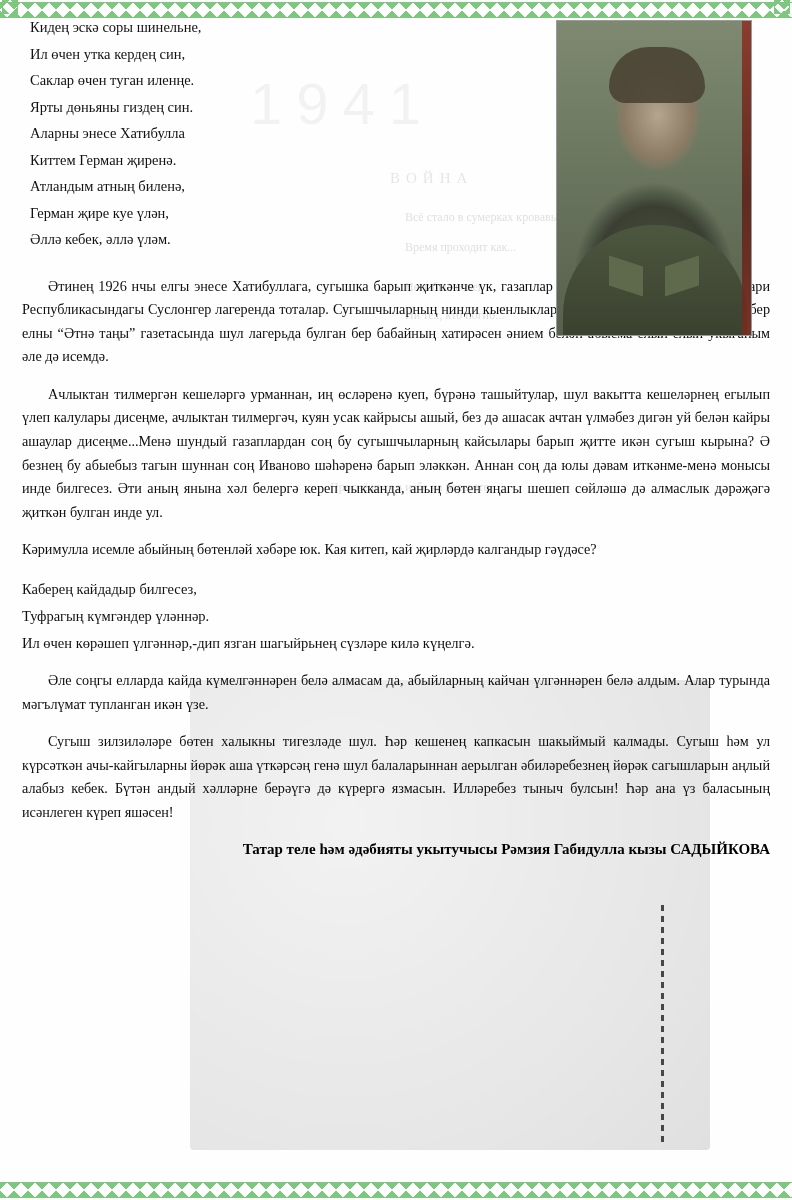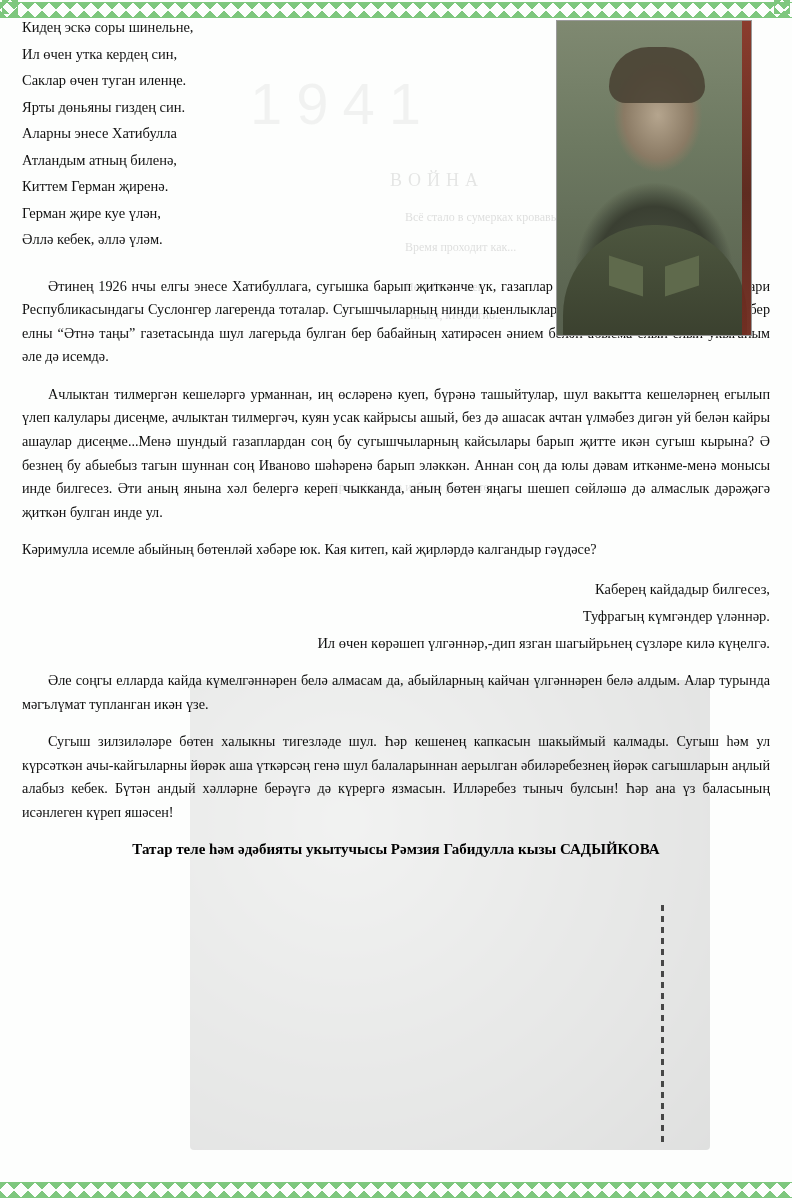--- a/index.html
+++ b/index.html
@@ -65,21 +65,21 @@
     height: 1120px;
     opacity: 0.16;
     filter: grayscale(1);
     z-index: 1;
     pointer-events: none;
   }
   .ghost .g-title {
     position: absolute;
     left: 240px; top: 130px;
     letter-spacing: 6px;
-    font-size: 18px;
+    font-size: 15px;
     color: #a16207;
     font-family: "Liberation Serif", serif;
   }
   .ghost .g-line {
     position: absolute;
     font-size: 12px;
     color: #3a3a3a;
     white-space: nowrap;
   }
   .ghost .g-img {
@@ -172,26 +172,25 @@
     text-align: justify;
     margin: 0 0 14px 0;
   }
   p.body-par.indent { text-indent: 26px; }
 
   .poem2 {
     font-size: 14.5px;
     line-height: 27px;
     color: #111;
     margin-bottom: 12px;
-    text-align: right;
   }
 
   .signature {
     margin-top: 16px;
-    text-align: center;
+    text-align: right;
     font-size: 15px;
     font-weight: bold;
     color: #000;
   }
 
   .dotted-seam {
     position: absolute;
     right: 128px;
     top: 905px;
     width: 3px;
@@ -227,28 +226,28 @@
 
     <div class="photo">
       <div class="portrait"></div>
       <div class="shoulders"></div>
       <div class="hair"></div>
       <div class="collar-l"></div>
       <div class="collar-r"></div>
       <div class="frame-red"></div>
     </div>
 
-    <div class="verse block-verse-1" style="width:520px;">
+    <div class="verse block-verse-1" style="width:520px;margin-left:8px;">
       <div>Кидең эскә соры шинельне,</div>
       <div>Ил өчен утка кердең син,</div>
       <div>Саклар өчен туган иленңе.</div>
       <div>Ярты дөньяны гиздең син.</div>
       <div>Аларны энесе Хатибулла</div>
+      <div>Киттем Герман җиренә.</div>
       <div>Атландым атның биленә,</div>
-      <div>Киттем Герман җиренә.</div>
       <div>Герман җире куе үлән,</div>
       <div>Әллә кебек, әллә үләм.</div>
     </div>
 
     <div style="height:22px;"></div>
 
     <p class="body-par indent">Әтинең 1926 нчы елгы энесе Хатибуллага, сугышка барып җиткәнче үк, газаплар күрергә дучар була. Аларны Мари Республикасындагы Суслонгер лагеренда тоталар. Сугышчыларның нинди кыенлыклар күреп яшәгәнлекләре турында бер елны “Әтнә таңы” газетасында шул лагерьда булган бер бабайның хатирәсен әнием белән абыема елый-елый укыганым әле дә исемдә.</p>
     <p class="body-par indent">Ачлыктан тилмергән кешеләргә урманнан, иң өсләренә куеп, бүрәнә ташыйтулар, шул вакытта кешеләрнең егылып үлеп калулары дисеңме, ачлыктан тилмергәч, куян  усак кайрысы ашый, без дә ашасак ачтан үлмәбез дигән уй белән кайры ашаулар дисеңме...Менә шундый газаплардан соң бу сугышчыларның кайсылары барып җитте икән сугыш кырына? Ә безнең бу абыебыз тагын шуннан соң Иваново шәһәренә барып эләккән. Аннан соң да юлы дәвам иткәнме-менә монысы инде билгесез. Әти аның янына хәл белергә кереп чыкканда, аның  бөтен яңагы шешеп сөйләшә дә алмаслык дәрәҗәгә җиткән булган инде ул.</p>
     <p class="body-par">Кәримулла исемле абыйның бөтенләй хәбәре юк. Кая китеп, кай җирләрдә калгандыр гәүдәсе?</p>
 

